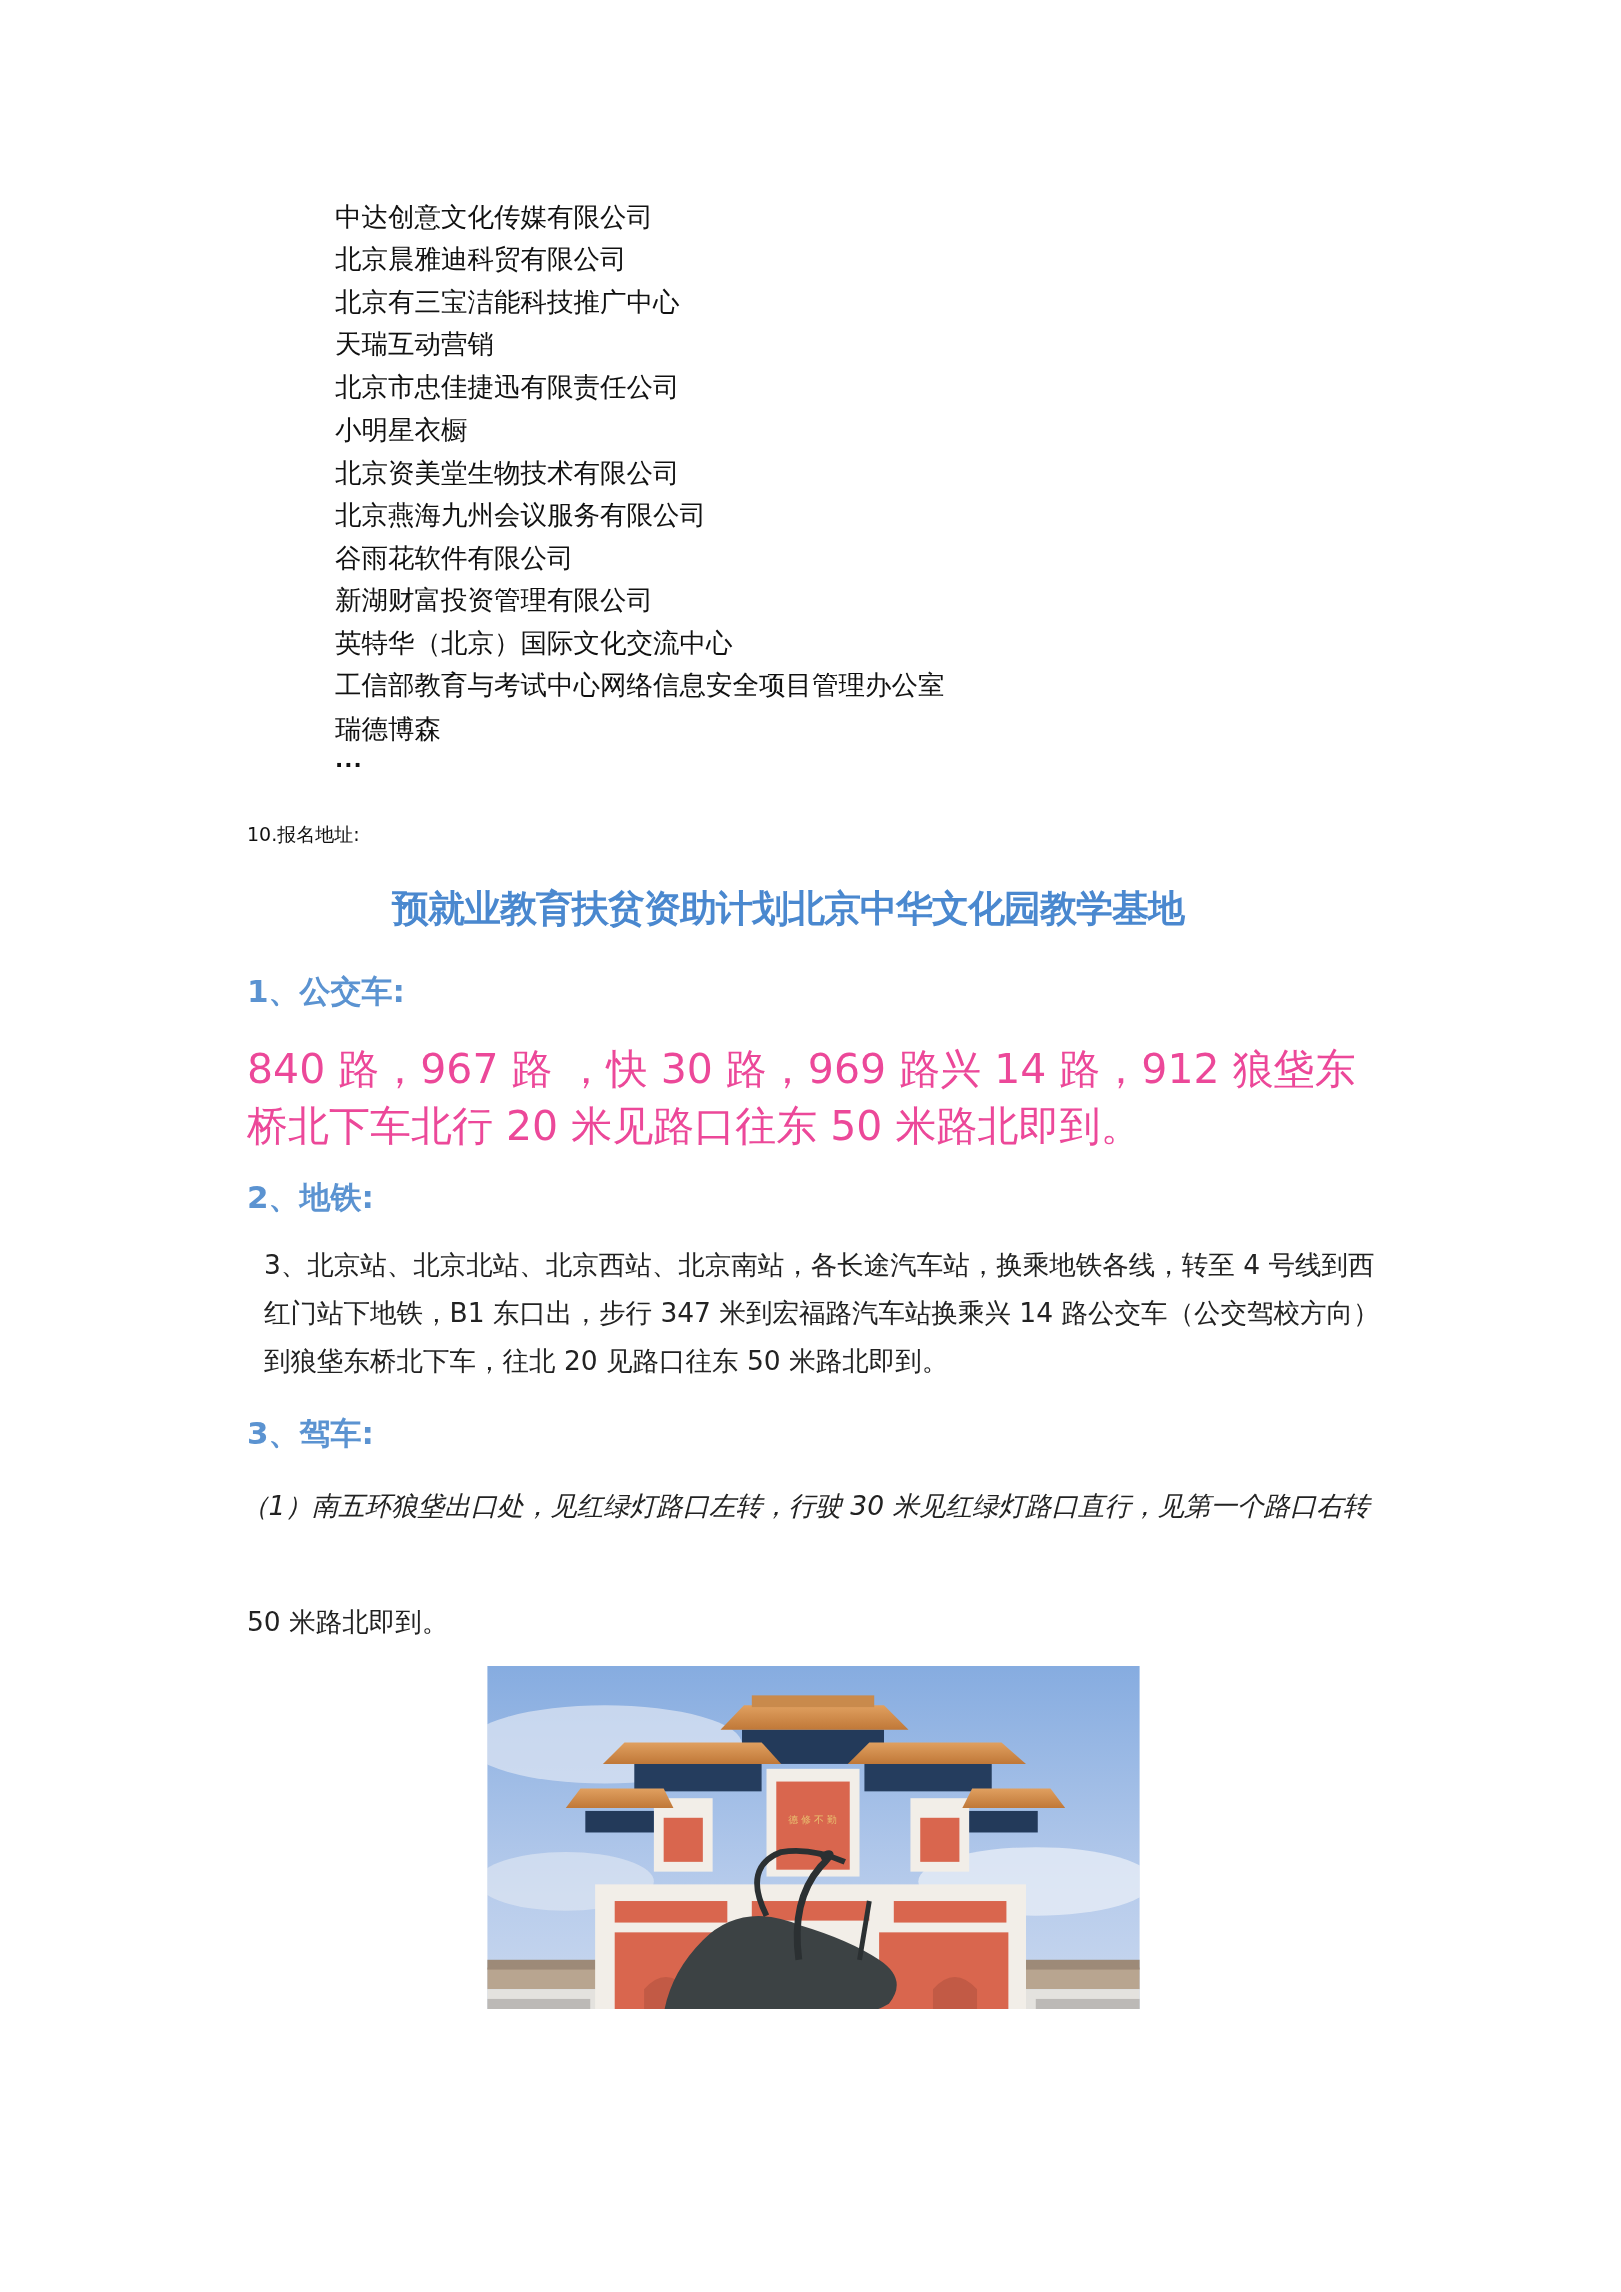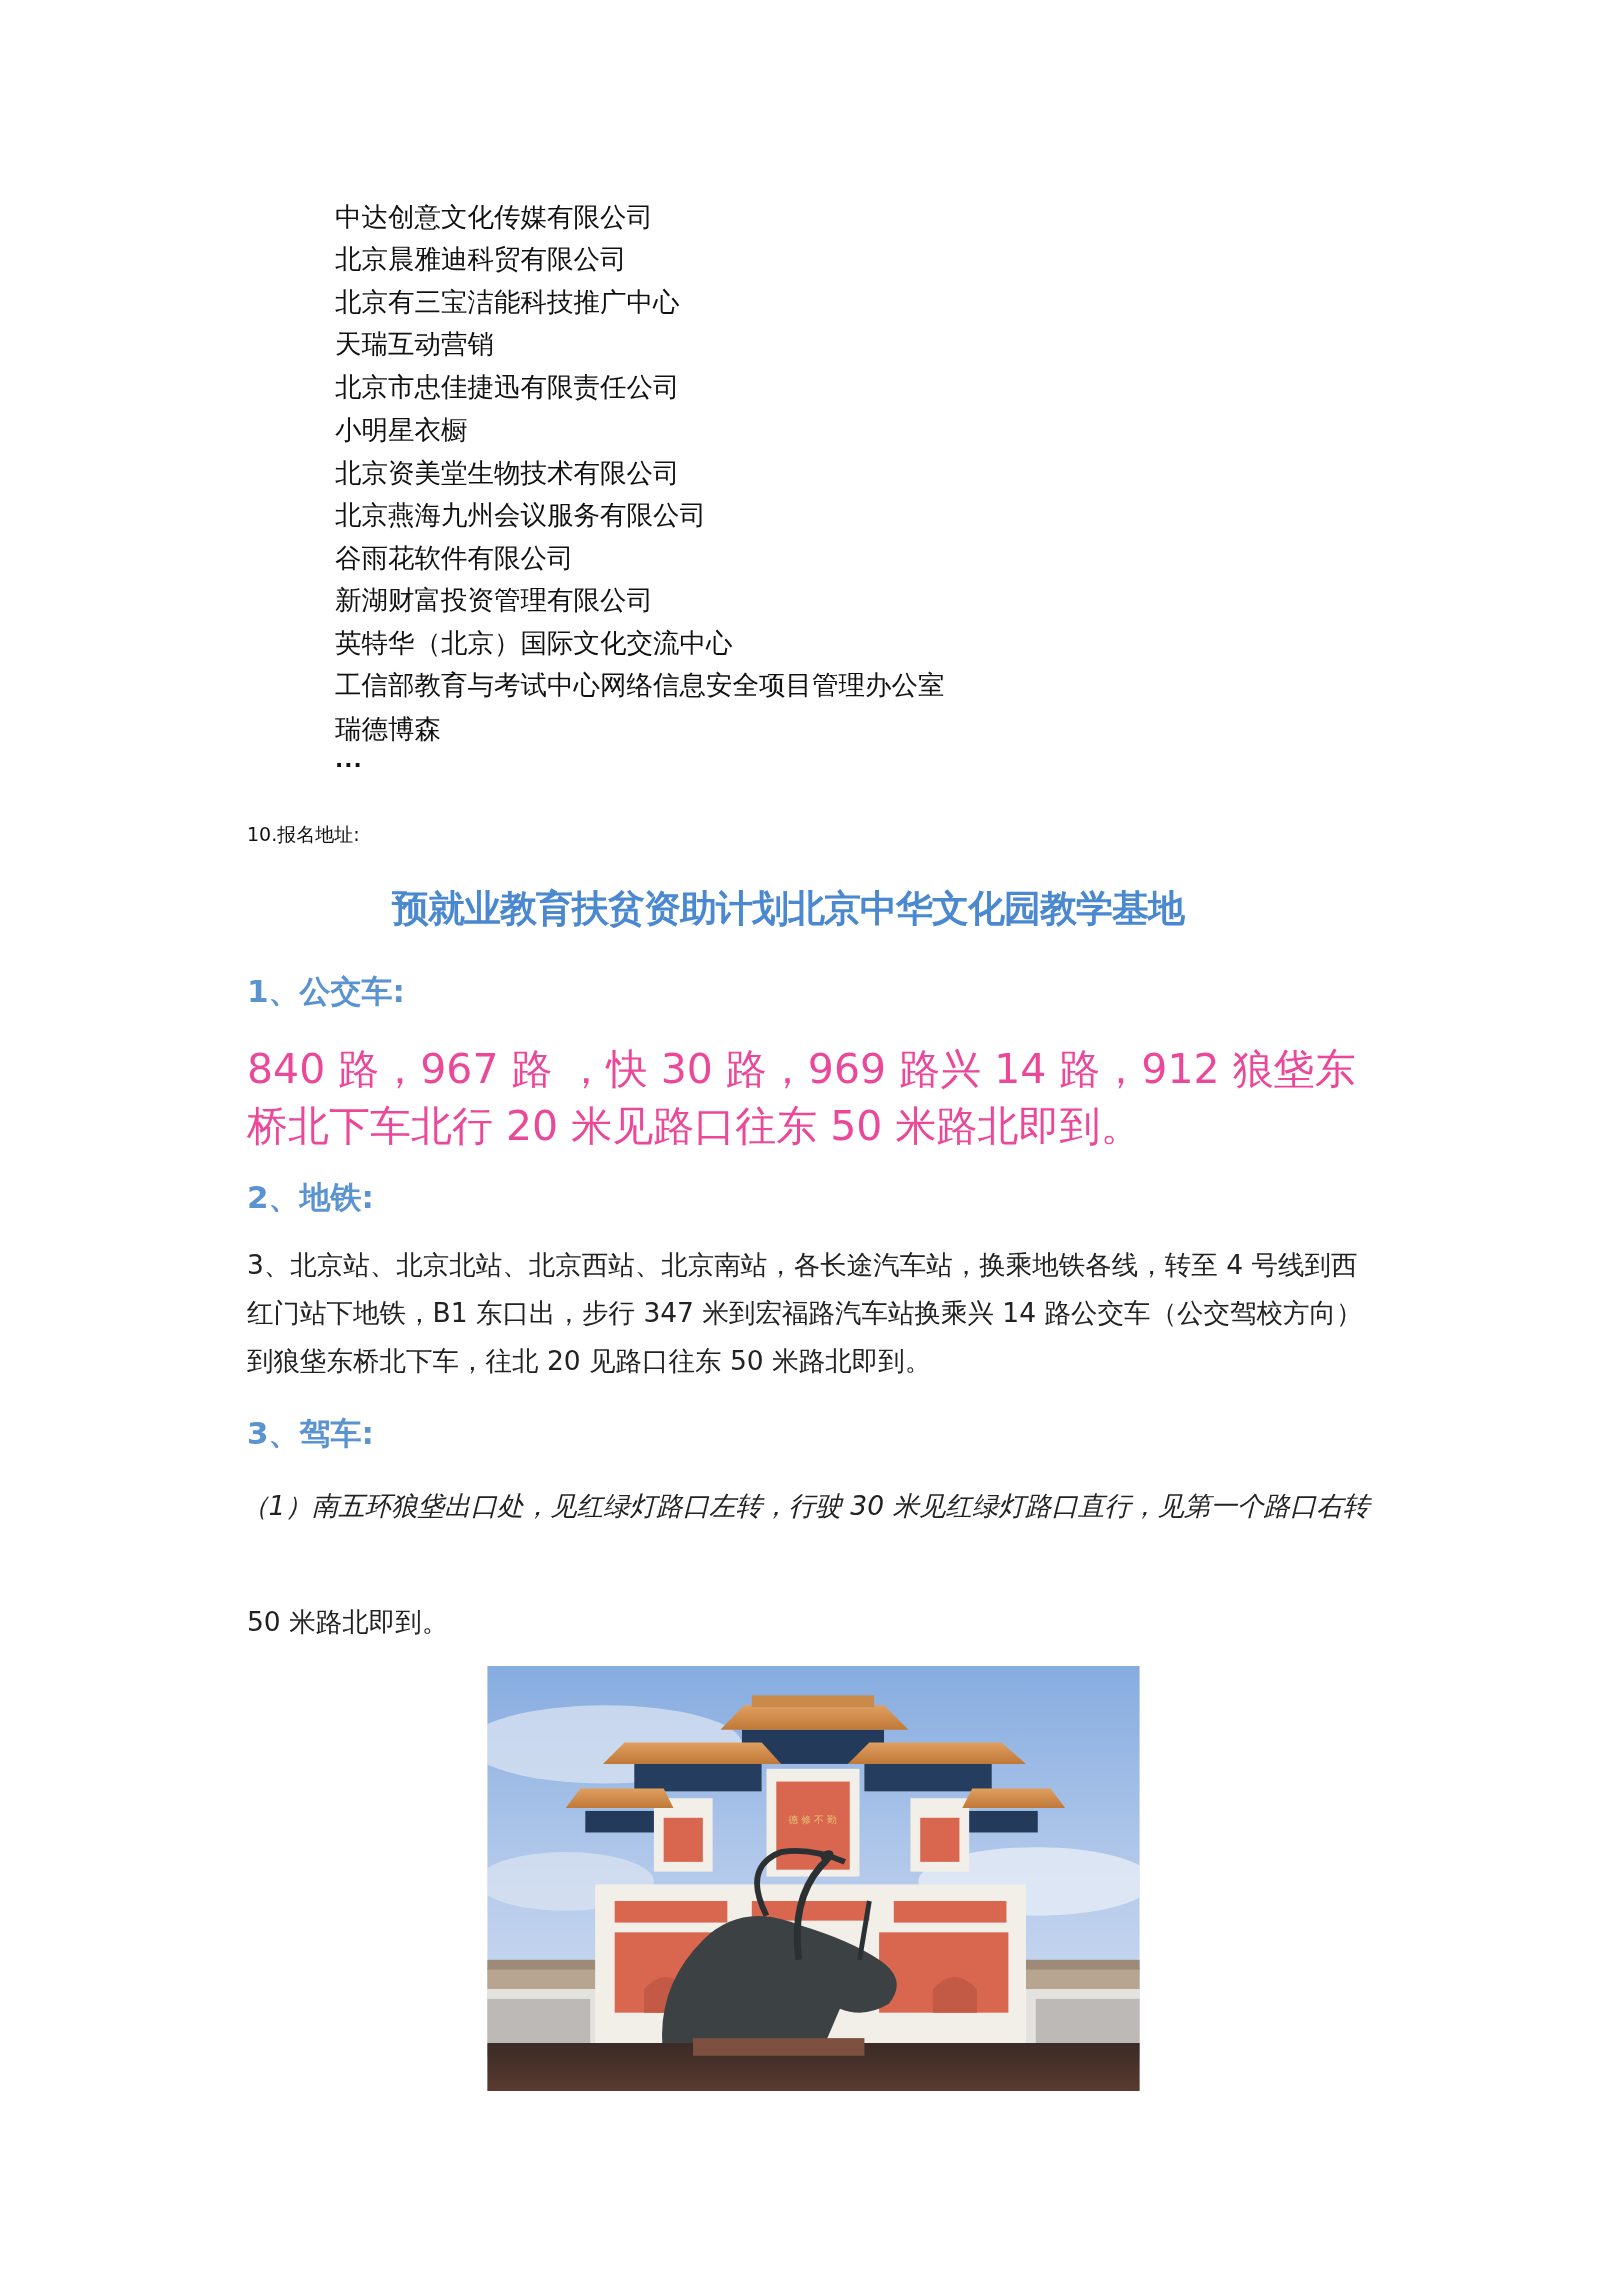--- a/index.html
+++ b/index.html
@@ -5,21 +5,21 @@
   html, body { margin:0; padding:0; background:#ffffff; }
   body { width:1621px; height:2293px; position:relative; overflow:hidden;
          font-family:"DejaVu Sans","Liberation Sans",sans-serif; color:#111; }
   .abs { position:absolute; white-space:nowrap; }
   .list-item { position:absolute; left:335px; font-size:26.5px; line-height:31px; color:#111; }
   .label-10 { left:247px; top:819px; font-size:19px; line-height:31px; color:#111; }
   .main-title { left:392px; top:886px; font-size:37px; line-height:45px; font-weight:bold; color:#4a88cf; letter-spacing:-1px; }
   .sec { position:absolute; left:247px; font-size:31px; line-height:31px; font-weight:bold; color:#5b93d1; }
   .para-lg { position:absolute; left:247px; width:1137px; font-size:41px; line-height:57px; color:#ec4899; white-space:normal; }
   .para { position:absolute; left:247px; width:1137px; font-size:26.5px; line-height:48px; color:#222; white-space:normal; }
-  .photo { position:absolute; left:487px; top:1666px; width:653px; height:425px; overflow:hidden; }
+  .photo { position:absolute; left:487px; top:1666px; width:653px; height:343px; overflow:hidden; }
   .photo svg { display:block; }
 </style>
 </head>
 <body>
 
 <div>
   <div class="list-item" style="top:201px;">中达创意文化传媒有限公司</div>
   <div class="list-item" style="top:243px;">北京晨雅迪科贸有限公司</div>
   <div class="list-item" style="top:286px;">北京有三宝洁能科技推广中心</div>
   <div class="list-item" style="top:328px;">天瑞互动营销</div>
@@ -35,21 +35,21 @@
   <div class="list-item" style="top:749px; font-size:21.6px; font-weight:bold; letter-spacing:1px;">···</div>
 </div>
 
 <div class="abs label-10">10.报名地址:</div>
 <div class="abs main-title">预就业教育扶贫资助计划北京中华文化园教学基地</div>
 
 <div class="sec" style="top:976px;">1、公交车:</div>
 <div class="para-lg" style="top:1041px;">840 路，967 路 ，快  30 路，969 路兴 14 路，912 狼垡东桥北下车北行 20 米见路口往东 50 米路北即到。</div>
 
 <div class="sec" style="top:1182px;">2、地铁:</div>
-<div class="para" style="top:1241px;">3、北京站、北京北站、北京西站、北京南站，各长途汽车站，换乘地铁各线，转至 4 号线到西红门站下地铁，B1 东口出，步行 347 米到宏福路汽车站换乘兴 14 路公交车（公交驾校方向）到狼垡东桥北下车，往北 20 见路口往东 50 米路北即到。</div>
+<div class="para" style="top:1241px;margin-left:17px;">3、北京站、北京北站、北京西站、北京南站，各长途汽车站，换乘地铁各线，转至 4 号线到西红门站下地铁，B1 东口出，步行 347 米到宏福路汽车站换乘兴 14 路公交车（公交驾校方向）到狼垡东桥北下车，往北 20 见路口往东 50 米路北即到。</div>
 
 <div class="sec" style="top:1418px;">3、驾车:</div>
 <div class="para" style="top:1482px; left:242px;font-style:italic;">（1）南五环狼垡出口处，见红绿灯路口左转，行驶 30 米见红绿灯路口直行，见第一个路口右转</div>
 <div class="para" style="top:1598px;">50 米路北即到。</div>
 
 <div class="photo">
   <svg width="653" height="425" viewBox="0 0 666 434" xmlns="http://www.w3.org/2000/svg">
     <defs>
       <linearGradient id="sky" x1="0" y1="0" x2="0" y2="1">
         <stop offset="0" stop-color="#86ace0"></stop>

